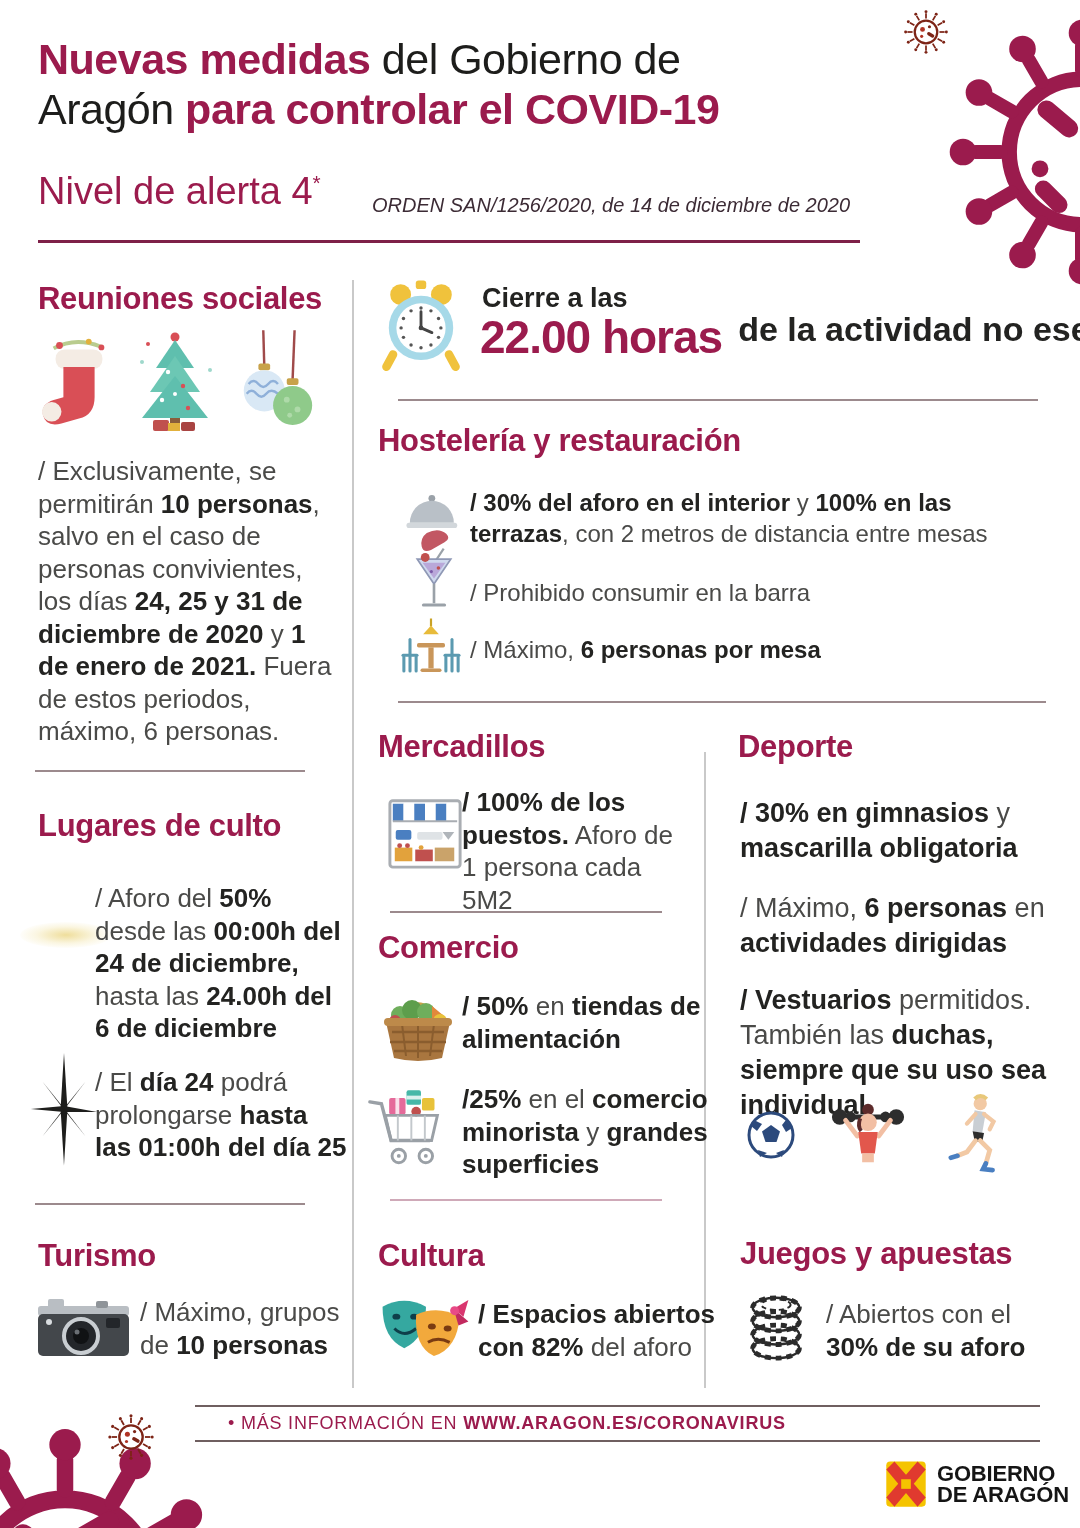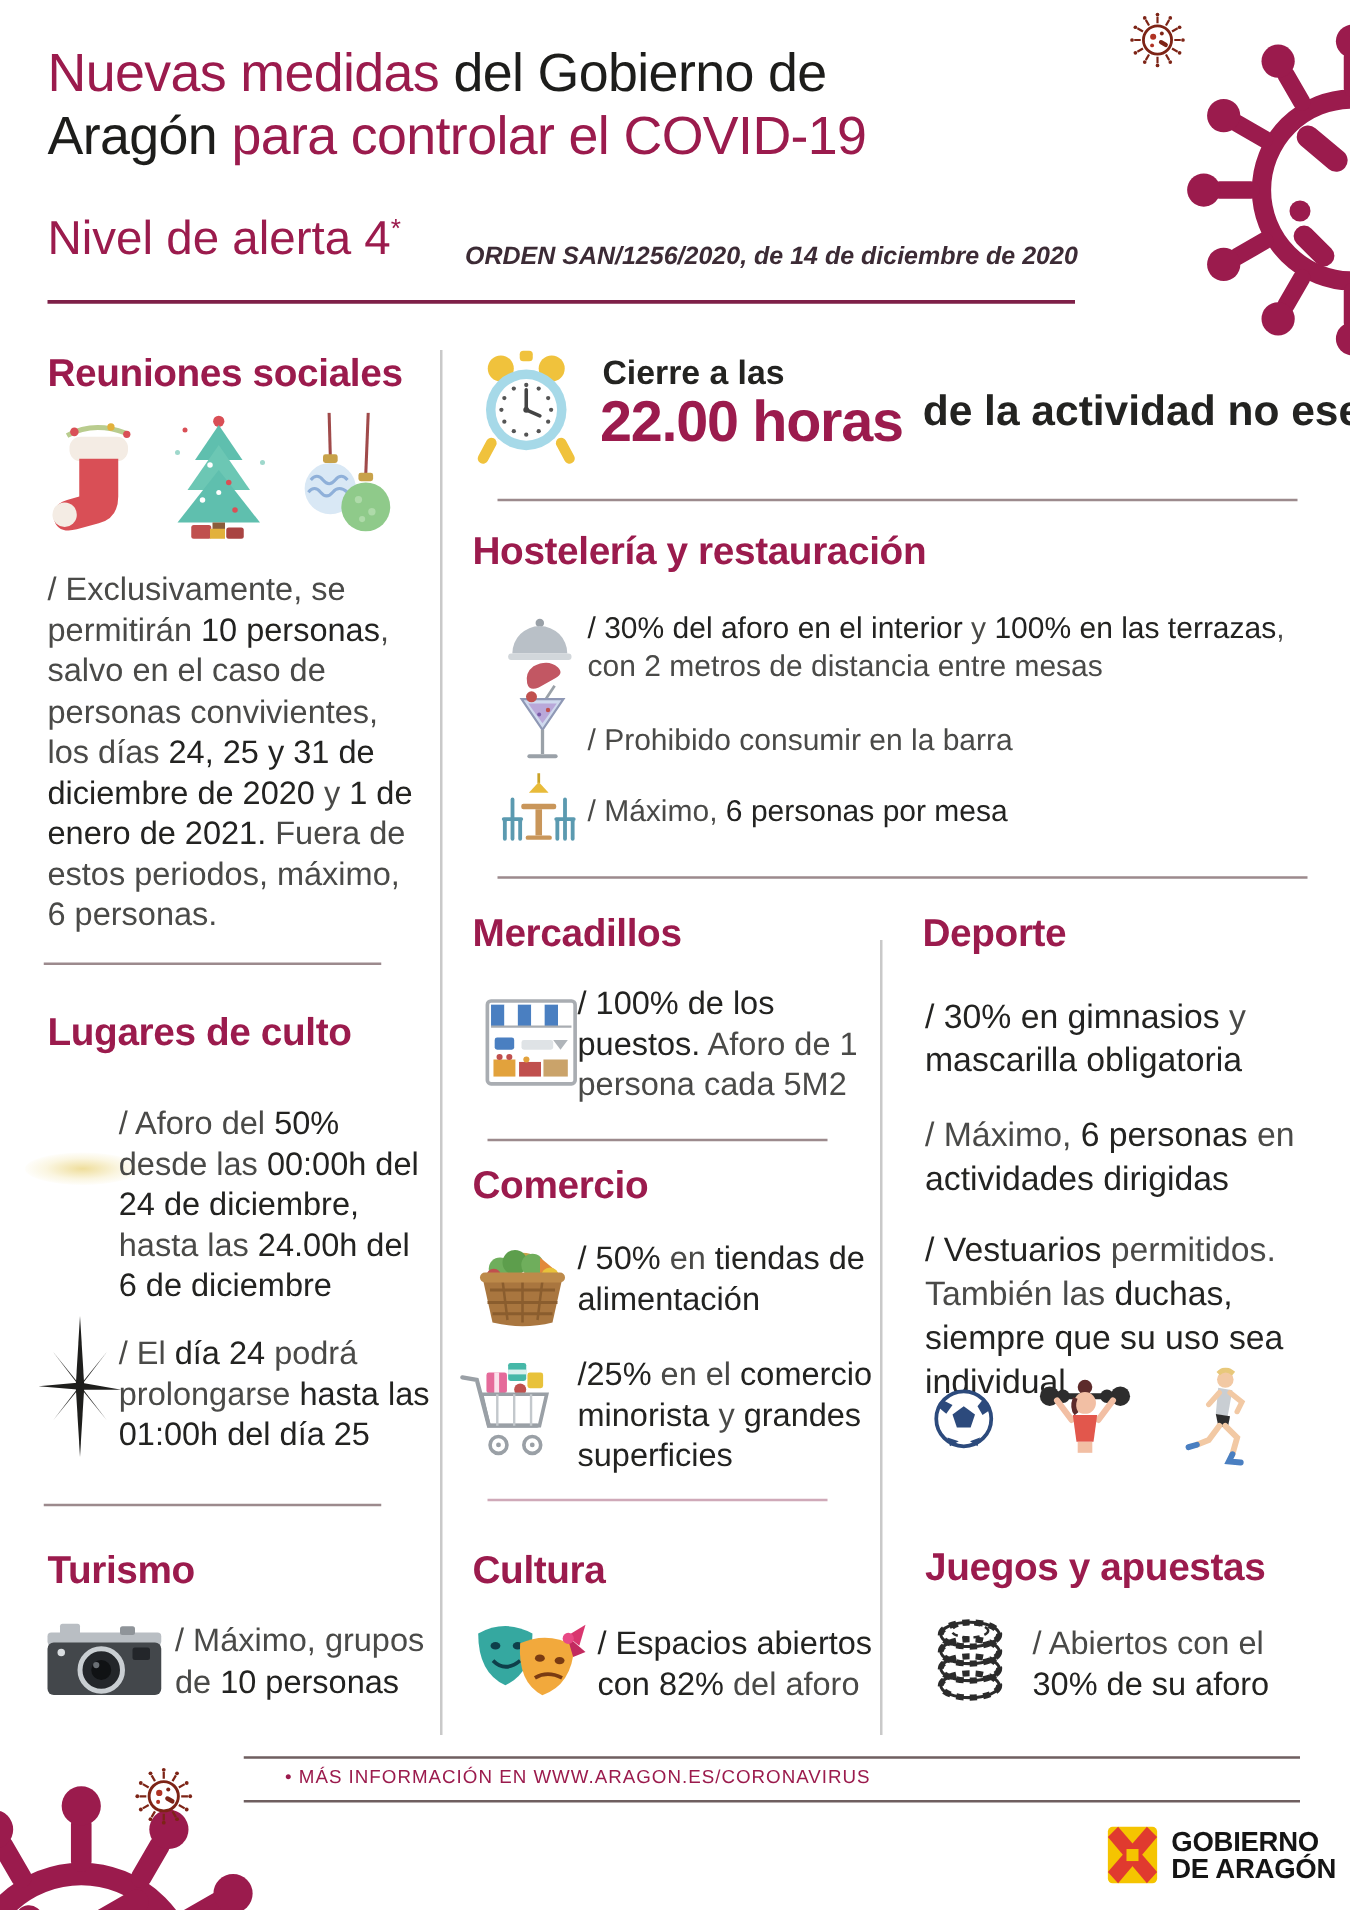--- a/index.html
+++ b/index.html
@@ -1,35 +1,35 @@
 <!DOCTYPE html>
 <html style="--accent: #9b1b4d; --body-text: #4a4a48; --bold-text: #232321; --divider: #c9c9c9; --rule: #9c8a8d; --header-rule: #7e2048; --footer-rule: #6f5f60; --rule-pink: #cfa9b8;"><head>
 <meta charset="utf-8">
 <style>
   html,body{margin:0;padding:0;background:#ffffff}
   .page{position:relative;width:1080px;height:1528px;background:#fff;overflow:hidden;
         font-family:"Liberation Sans","DejaVu Sans",sans-serif;color:var(--body-text,#4a4a48)}
   .abs{position:absolute}
-  .rich b{font-weight:normal;color:var(--bold-text,#232321)}
+  .rich b{font-weight:bold;color:var(--bold-text,#232321)}
   .title{font-size:43px;line-height:1.17;color:#1d1d1b;letter-spacing:-.5px;font-weight:normal}
   .title b{color:var(--accent,#9b1b4d)}
   .alert{font-size:38px;color:var(--accent,#9b1b4d)}
   .alert sup{font-size:55%}
-  .order{font-size:20px;font-style:italic;font-weight:bold;color:#3c2b35}
+  .order{font-size:20px;font-style:italic;font-weight:normal;color:#3c2b35}
   .sec-h{font-weight:bold;color:var(--accent,#9b1b4d);font-size:31px;letter-spacing:-.3px}
   .body-26{font-size:26px;line-height:1.25}
   .body-25{font-size:24px;line-height:1.3}
   .body-27{font-size:27px;line-height:1.3}
   .hline{height:2px;background:var(--rule,#9c8a8d)}
   .vline{width:2px;background:var(--divider,#c9c9c9)}
   .cierre-intro{font-size:27px;font-weight:bold;color:#232321}
   .cierre-row{display:flex;align-items:flex-start;gap:16px}
   .cierre-time{font-size:46px;font-weight:bold;color:var(--accent,#9b1b4d);letter-spacing:-1px;white-space:nowrap}
   .cierre-scope{font-size:34px;font-weight:bold;color:#232321;white-space:nowrap}
-  .info{font-size:15px;letter-spacing:.8px;color:var(--accent,#9b1b4d);font-weight:normal}
+  .info{font-size:18px;letter-spacing:.8px;color:var(--accent,#9b1b4d);font-weight:normal}
   .info b{color:var(--accent,#9b1b4d)}
   .logo{display:flex;align-items:center;gap:9px}
   .logo-text{font-size:22px;font-weight:bold;color:#151515;line-height:.95;letter-spacing:-.2px}
   .candle{background:radial-gradient(ellipse at center,rgba(238,220,150,.95) 0%,rgba(247,238,200,.55) 45%,rgba(255,255,255,0) 75%);border-radius:50%}
 </style>
 </head>
 <body>
 
 <svg width="0" height="0" style="position:absolute">
   <defs>

